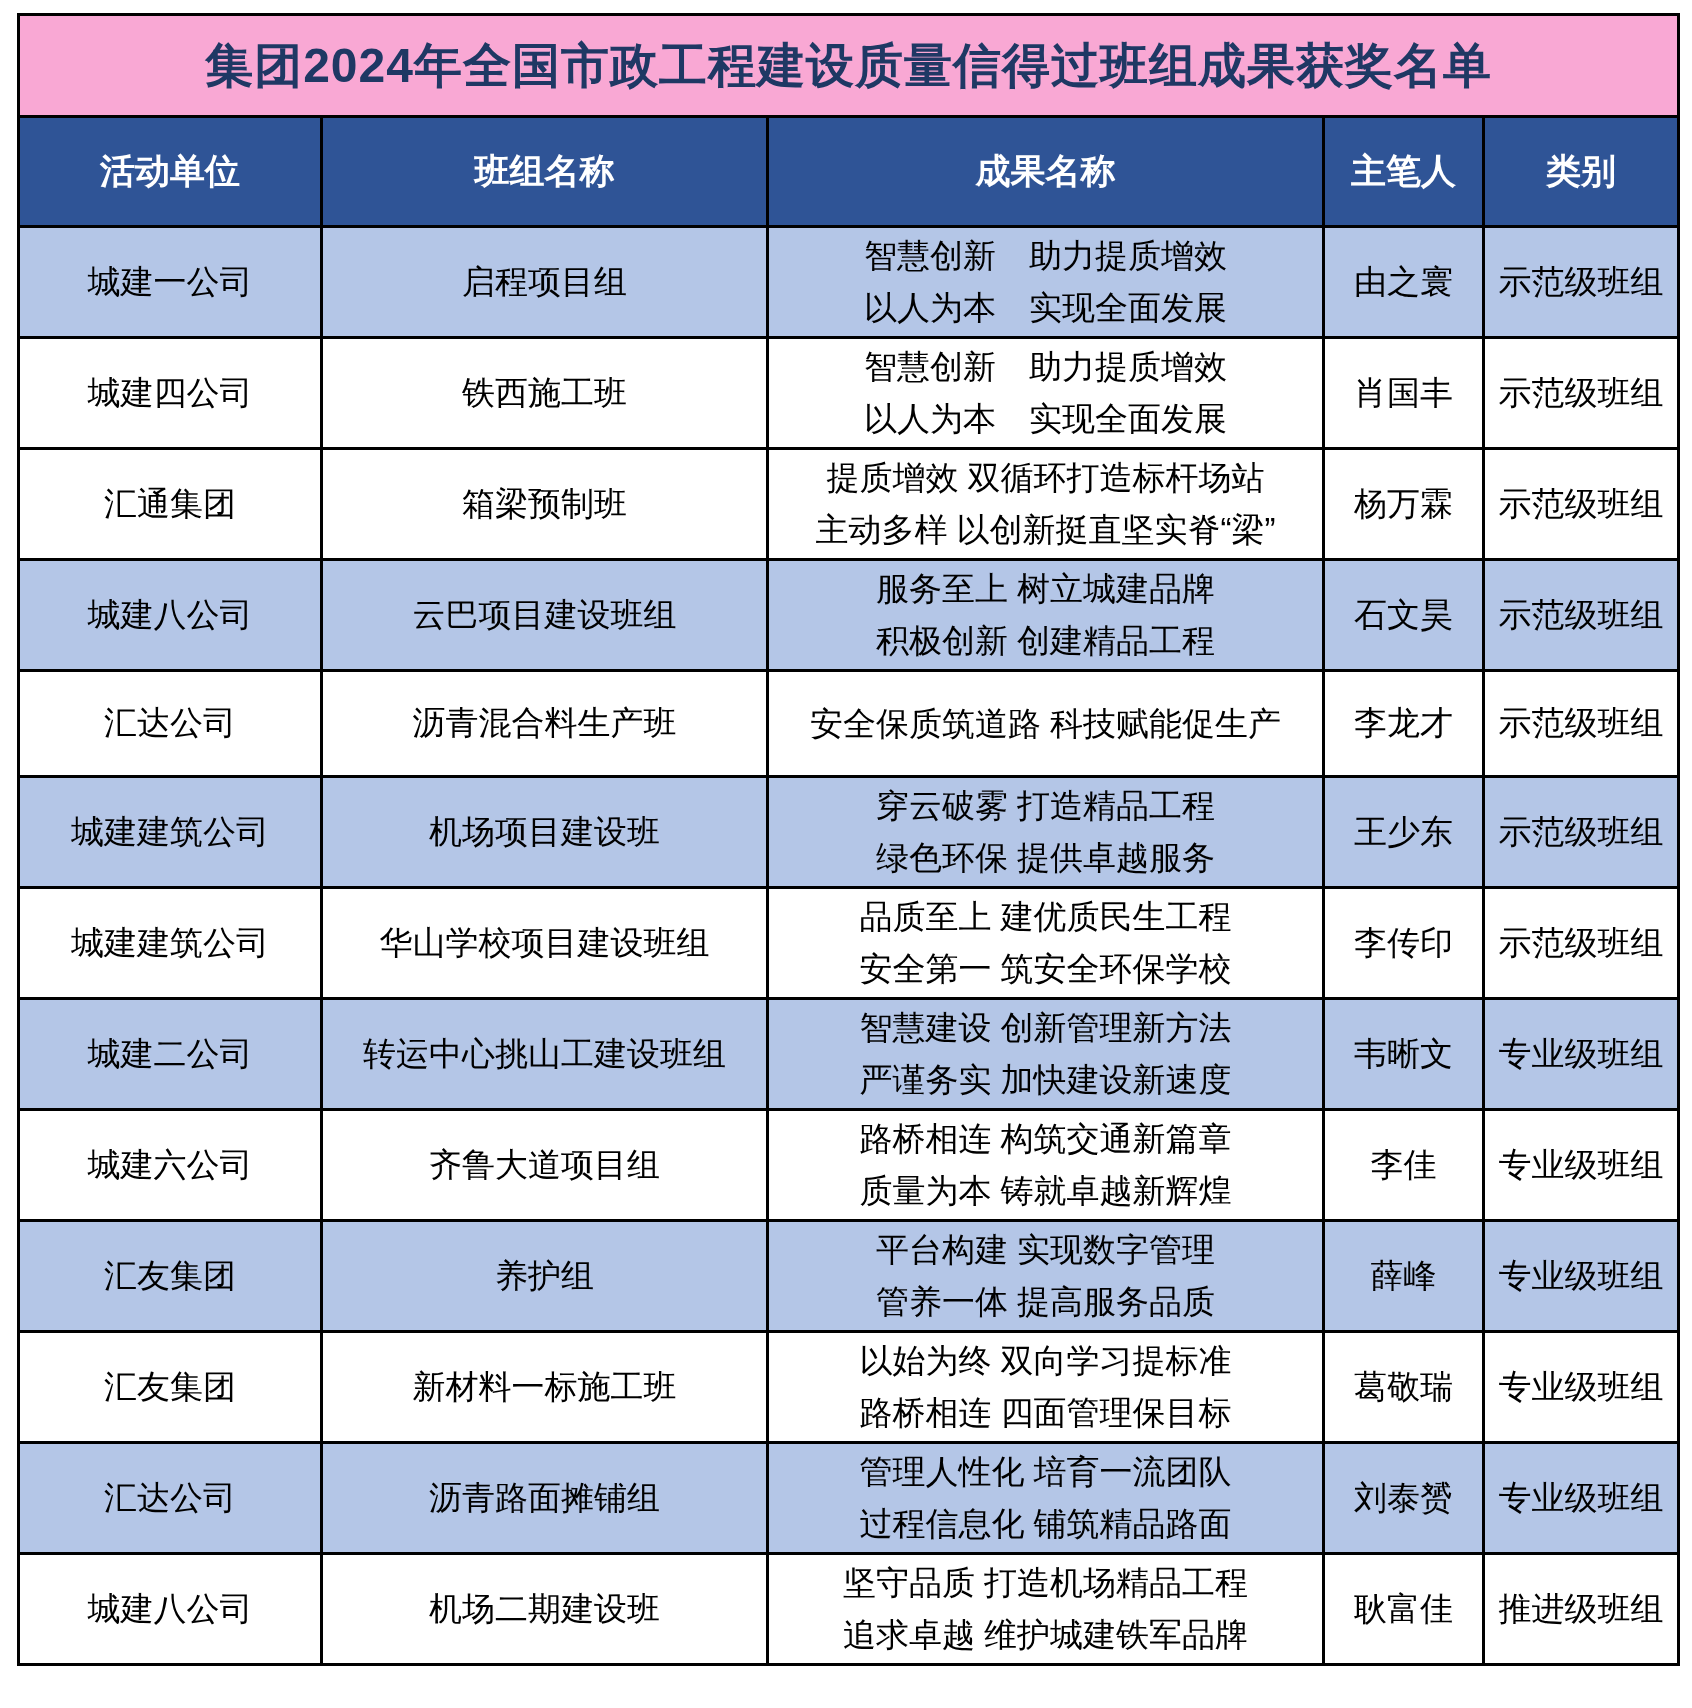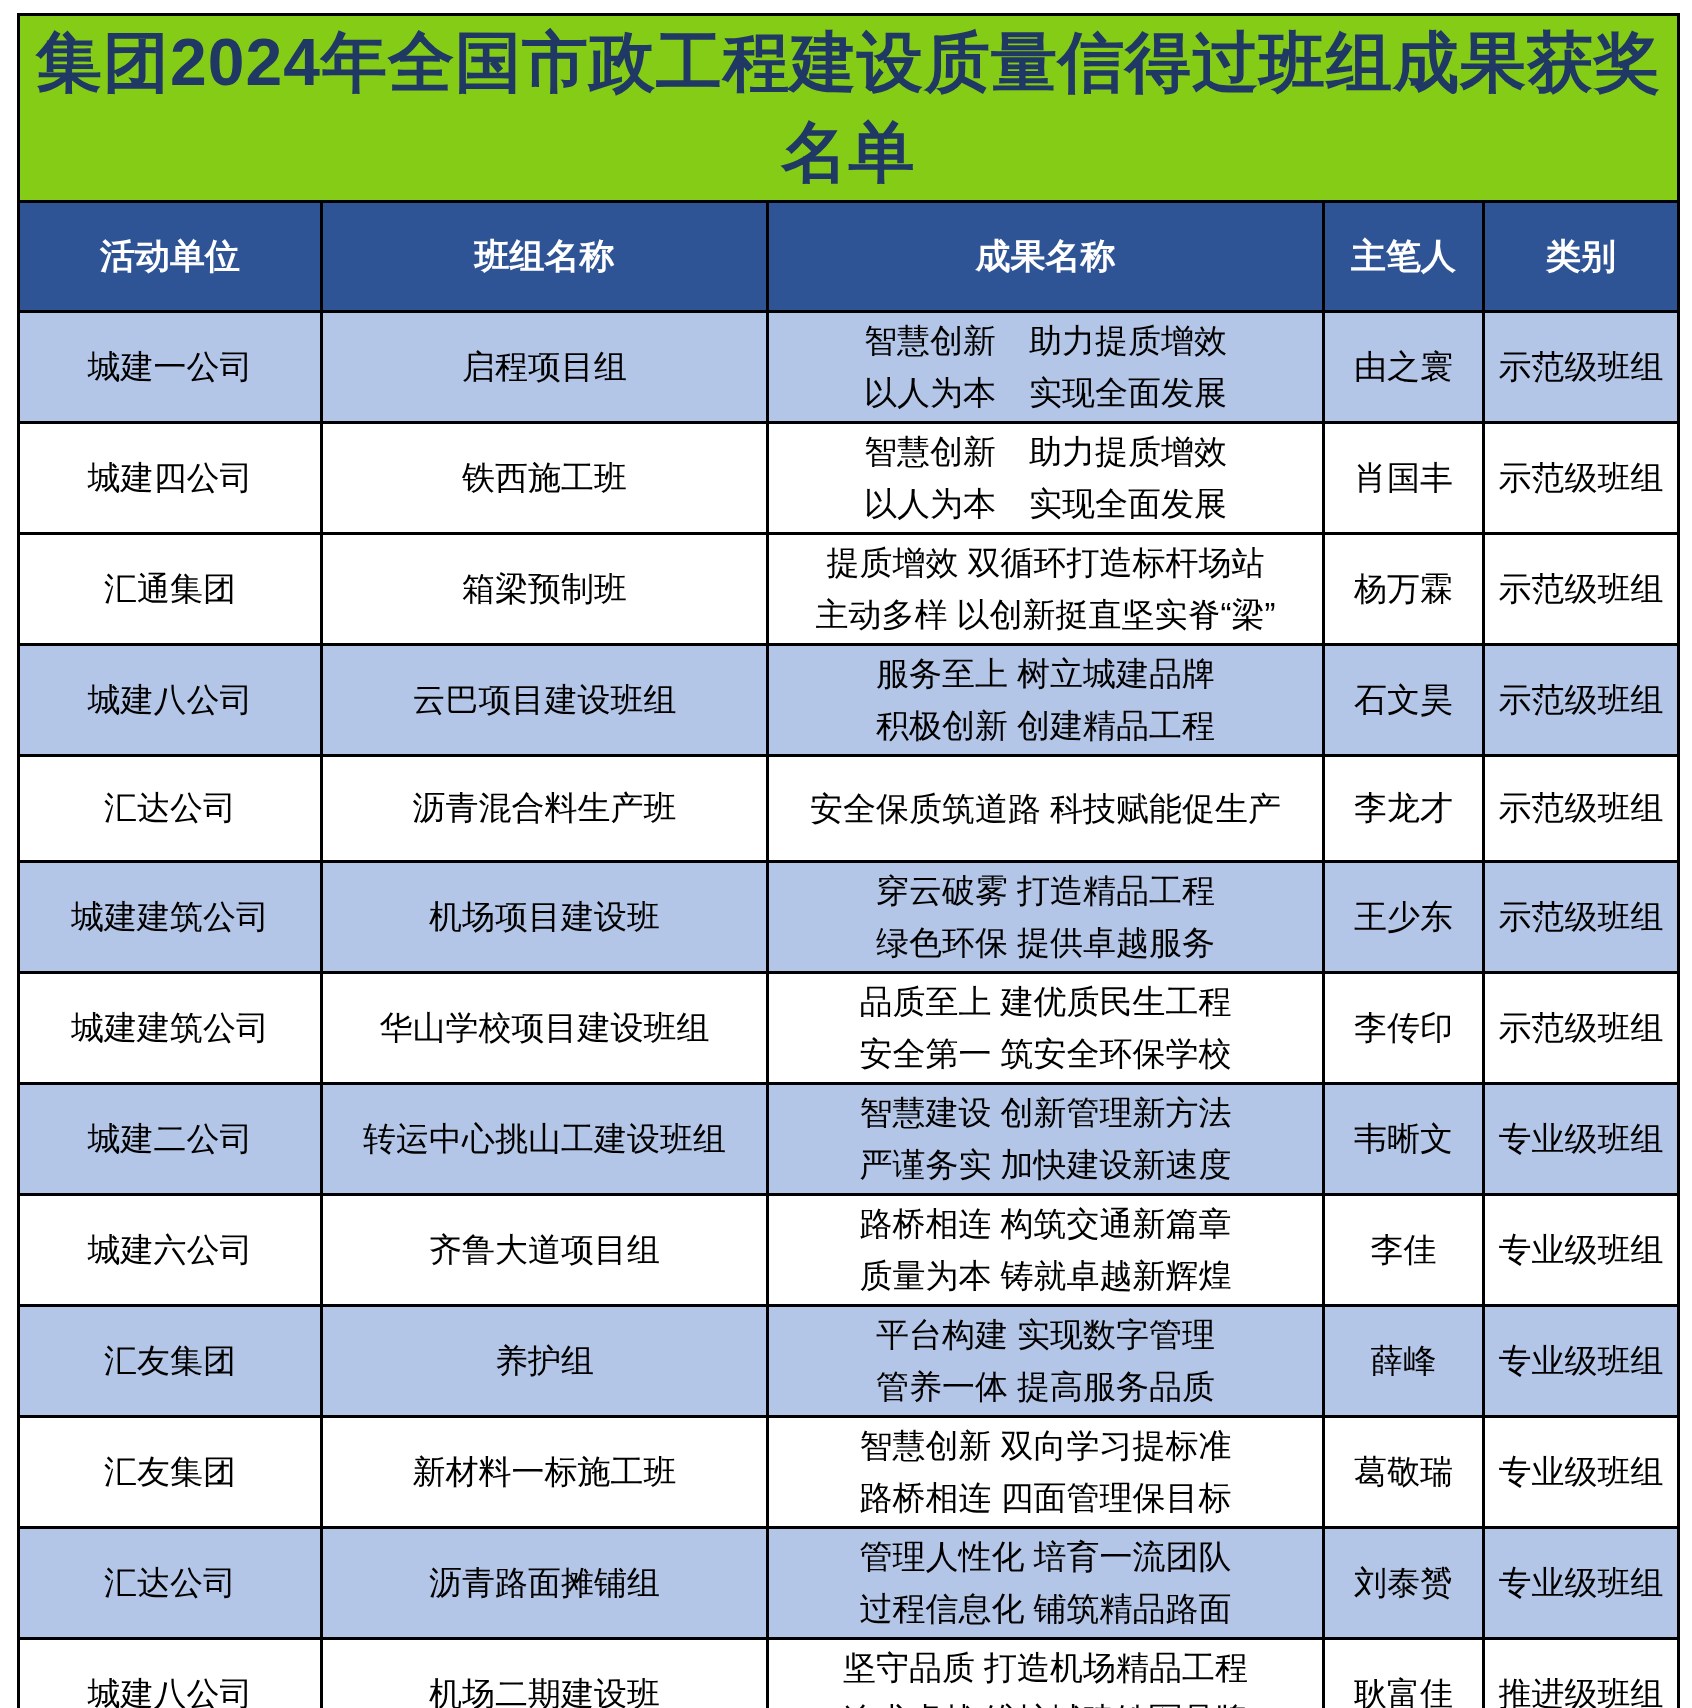--- a/index.html
+++ b/index.html
@@ -25,23 +25,23 @@
     text-align: center;
     vertical-align: middle;
     box-sizing: border-box;
     padding: 2px 6px;
   }
   td.title-cell {
     border-left: 3px solid #000000;
     border-right: 3px solid #000000;
     border-top: 2px solid #b3b3b3;
     border-bottom: 3px solid #000000;
-    background: #84cc16;
+    background: #f9a8d4;
     height: 102px;
-    font-size: 66px;
+    font-size: 48px;
     font-weight: 800;
     letter-spacing: 1px;
     color: #1F3864;
     margin-top: 21px;
   }
   tr.head-row th {
     background: #2F5496;
     color: #ffffff;
     font-weight: bold;
     font-size: 35px;
@@ -180,21 +180,21 @@
             <div class="ach-line">平台构建 实现数字管理</div>
             <div class="ach-line">管养一体 提高服务品质</div>
           </td>
           <td class="author-cell">薛峰</td>
           <td class="category-cell">专业级班组</td>
         </tr>
         <tr>
           <td class="unit-cell">汇友集团</td>
           <td class="team-cell">新材料一标施工班</td>
           <td class="achievement-cell">
-            <div class="ach-line">智慧创新 双向学习提标准</div>
+            <div class="ach-line">以始为终 双向学习提标准</div>
             <div class="ach-line">路桥相连 四面管理保目标</div>
           </td>
           <td class="author-cell">葛敬瑞</td>
           <td class="category-cell">专业级班组</td>
         </tr>
         <tr class="alt">
           <td class="unit-cell">汇达公司</td>
           <td class="team-cell">沥青路面摊铺组</td>
           <td class="achievement-cell">
             <div class="ach-line">管理人性化 培育一流团队</div>

